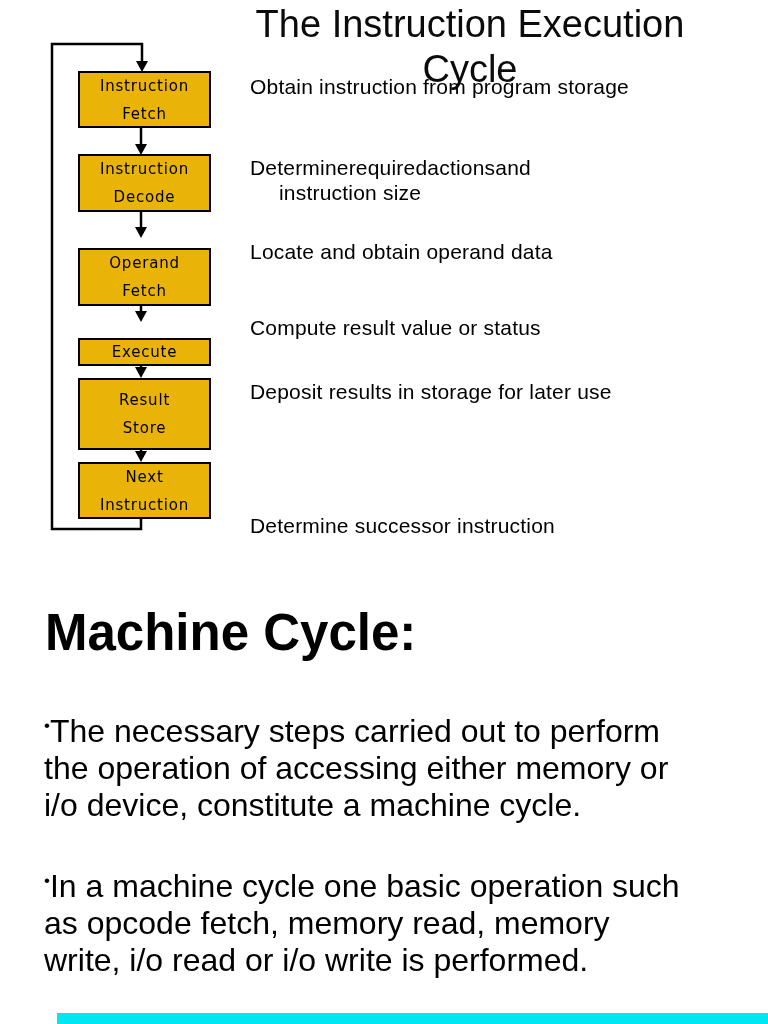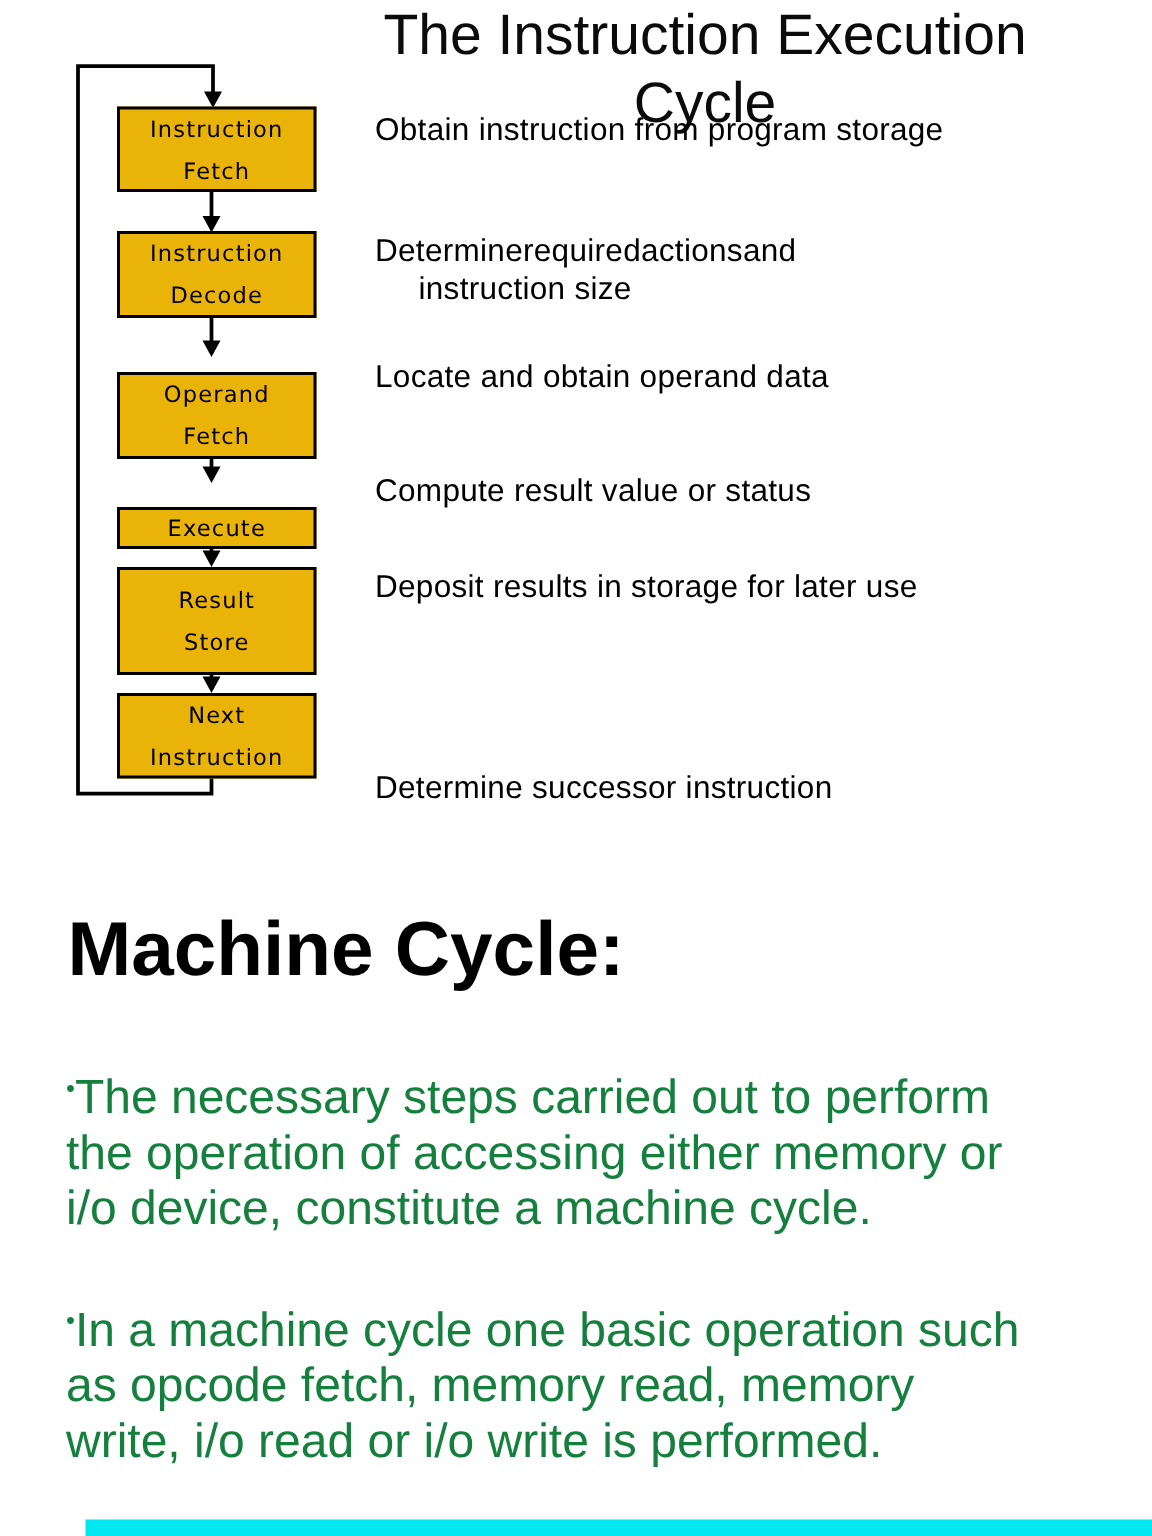--- a/index.html
+++ b/index.html
@@ -37,21 +37,21 @@
   .d4{top:315px;}
   .d5{top:379px;}
   .d6{top:465px;margin-top:48px;}
   .jrow{display:flex;justify-content:flex-start;}
   .jline2{margin-left:29px;}
 
   
   .mc-heading{position:absolute;left:45px;top:609px;margin:0;
               font-size:51px;line-height:48px;font-weight:bold;}
   .mc-para{position:absolute;left:44px;width:712px;
-           font-size:32px;line-height:37px;font-weight:normal;color:#15803d;}
+           font-size:32px;line-height:37px;font-weight:normal;color:#000000;}
   .p1{top:707px;}
   .p2{top:862px;}
   .mc-line{display:block;}
   .bullet{font-size:17px;vertical-align:11px;}
 
   
   .footer-bar{position:absolute;left:57px;top:1013px;width:711px;height:11px;
               background:#00e7f2;}
 </style>
 </head>

